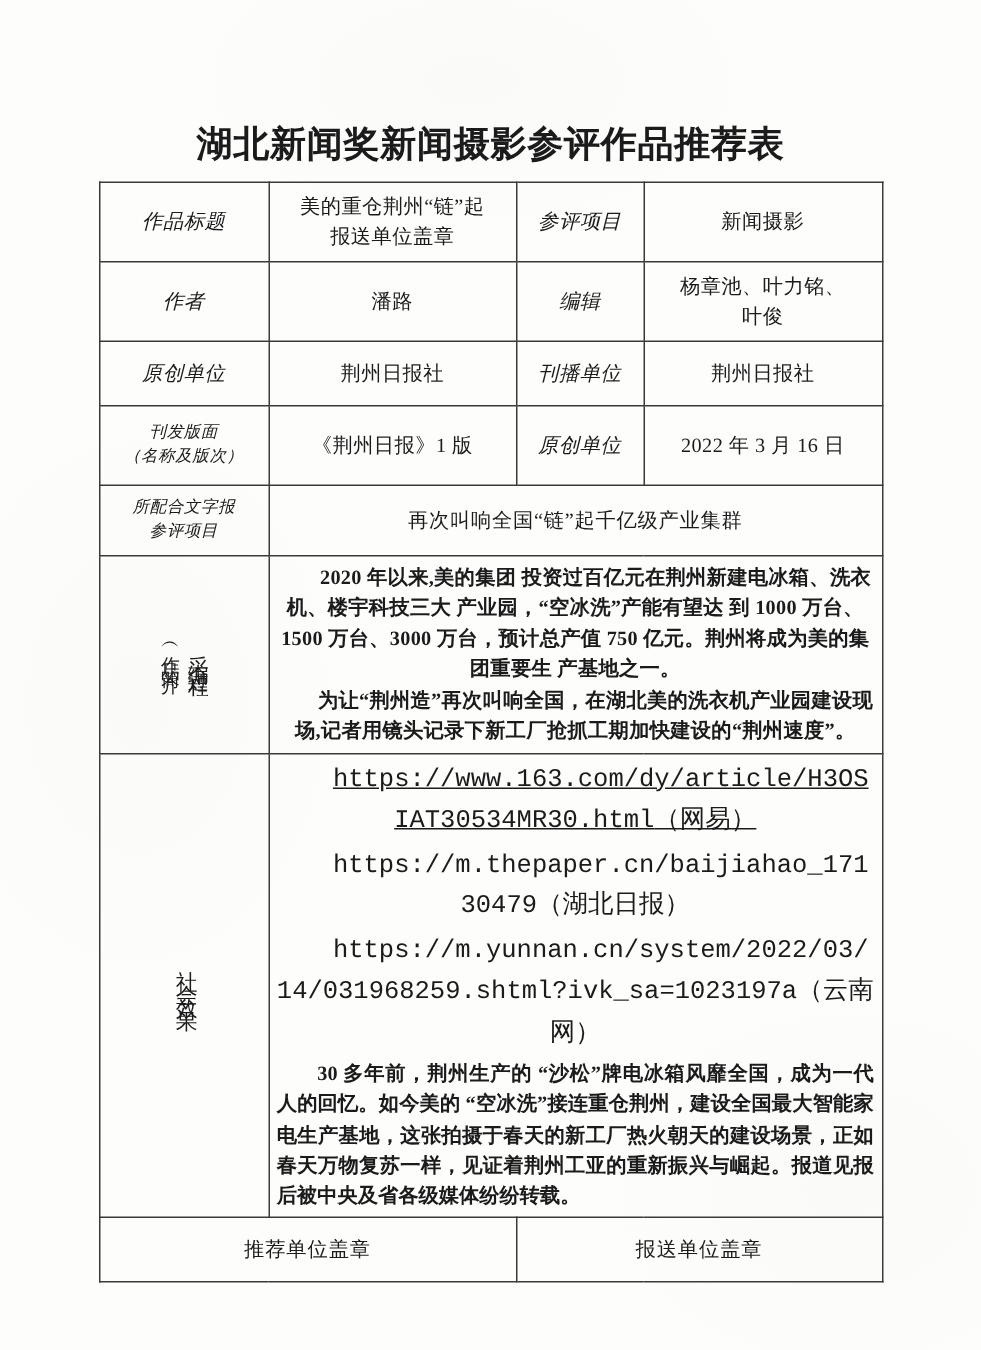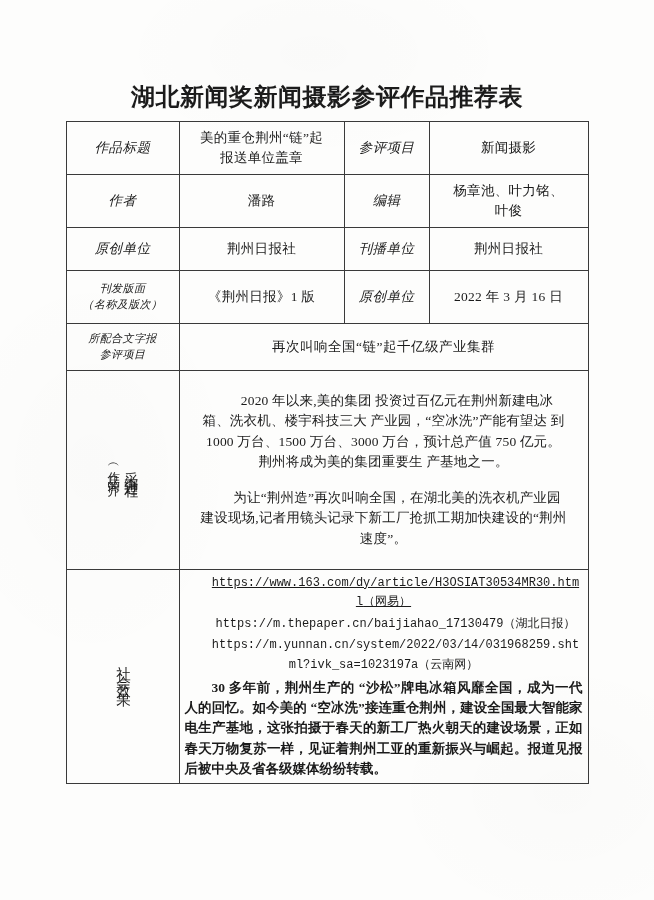--- a/index.html
+++ b/index.html
@@ -129,37 +129,38 @@
   
   .prose {
     text-align: justify;
     text-justify: inter-ideograph;
     font-size: 13.5px;
     line-height: 1.62;
     padding: 7px 9px 8px 9px;
     letter-spacing: 0.2px;
   }
   .prose p {
-    margin: 16px;
+    margin: 0;
     text-indent: 2em;
+    font-weight: bold;
   }
   .prose p + p { margin-top: 1px; }
 
   .effects {
     text-align: left;
     font-size: 13.5px;
     line-height: 1.62;
     padding: 10px 9px 9px 9px;
   }
   .effects .url-line {
     margin: 0 0 2px 0;
     text-indent: 2em;
     word-break: break-all;
     font-family: "Liberation Mono", "DejaVu Sans Mono", monospace;
-    font-size: 12px;
+    font-size: 17px;
     line-height: 1.62;
   }
   .effects .url-line .u { text-decoration: underline; }
   .effects .para {
     margin: 3px 0 0 0;
     text-indent: 2em;
     text-align: justify;
     text-justify: inter-ideograph;
     font-weight: bold;
   }
@@ -252,16 +253,20 @@
           <span class="vert-simple">社会效果</span>
         </td>
         <td class="effects" colspan="3">
           <p class="url-line"><span class="u">https://www.163.com/dy/article/H3OSIAT30534MR30.html</span><span class="u">（网易）</span></p>
           <p class="url-line"><span>https://m.thepaper.cn/baijiahao_17130479</span><span>（湖北日报）</span></p>
           <p class="url-line"><span>https://m.yunnan.cn/system/2022/03/14/031968259.shtml?ivk_sa=1023197a</span><span>（云南网）</span></p>
           <p class="para">30 多年前，荆州生产的 “沙松”牌电冰箱风靡全国，成为一代人的回忆。如今美的 “空冰洗”接连重仓荆州，建设全国最大智能家电生产基地，这张拍摄于春天的新工厂热火朝天的建设场景，正如春天万物复苏一样，见证着荆州工亚的重新振兴与崛起。报道见报后被中央及省各级媒体纷纷转载。</p>
         </td>
       </tr>
 
+      <tr>
+        <td class="stamp-cell" colspan="2">推荐单位盖章</td>
+        <td class="stamp-cell" colspan="2">报送单位盖章</td>
+      </tr>
 
     </tbody>
   </table>
 </div>
 
 </body></html>

